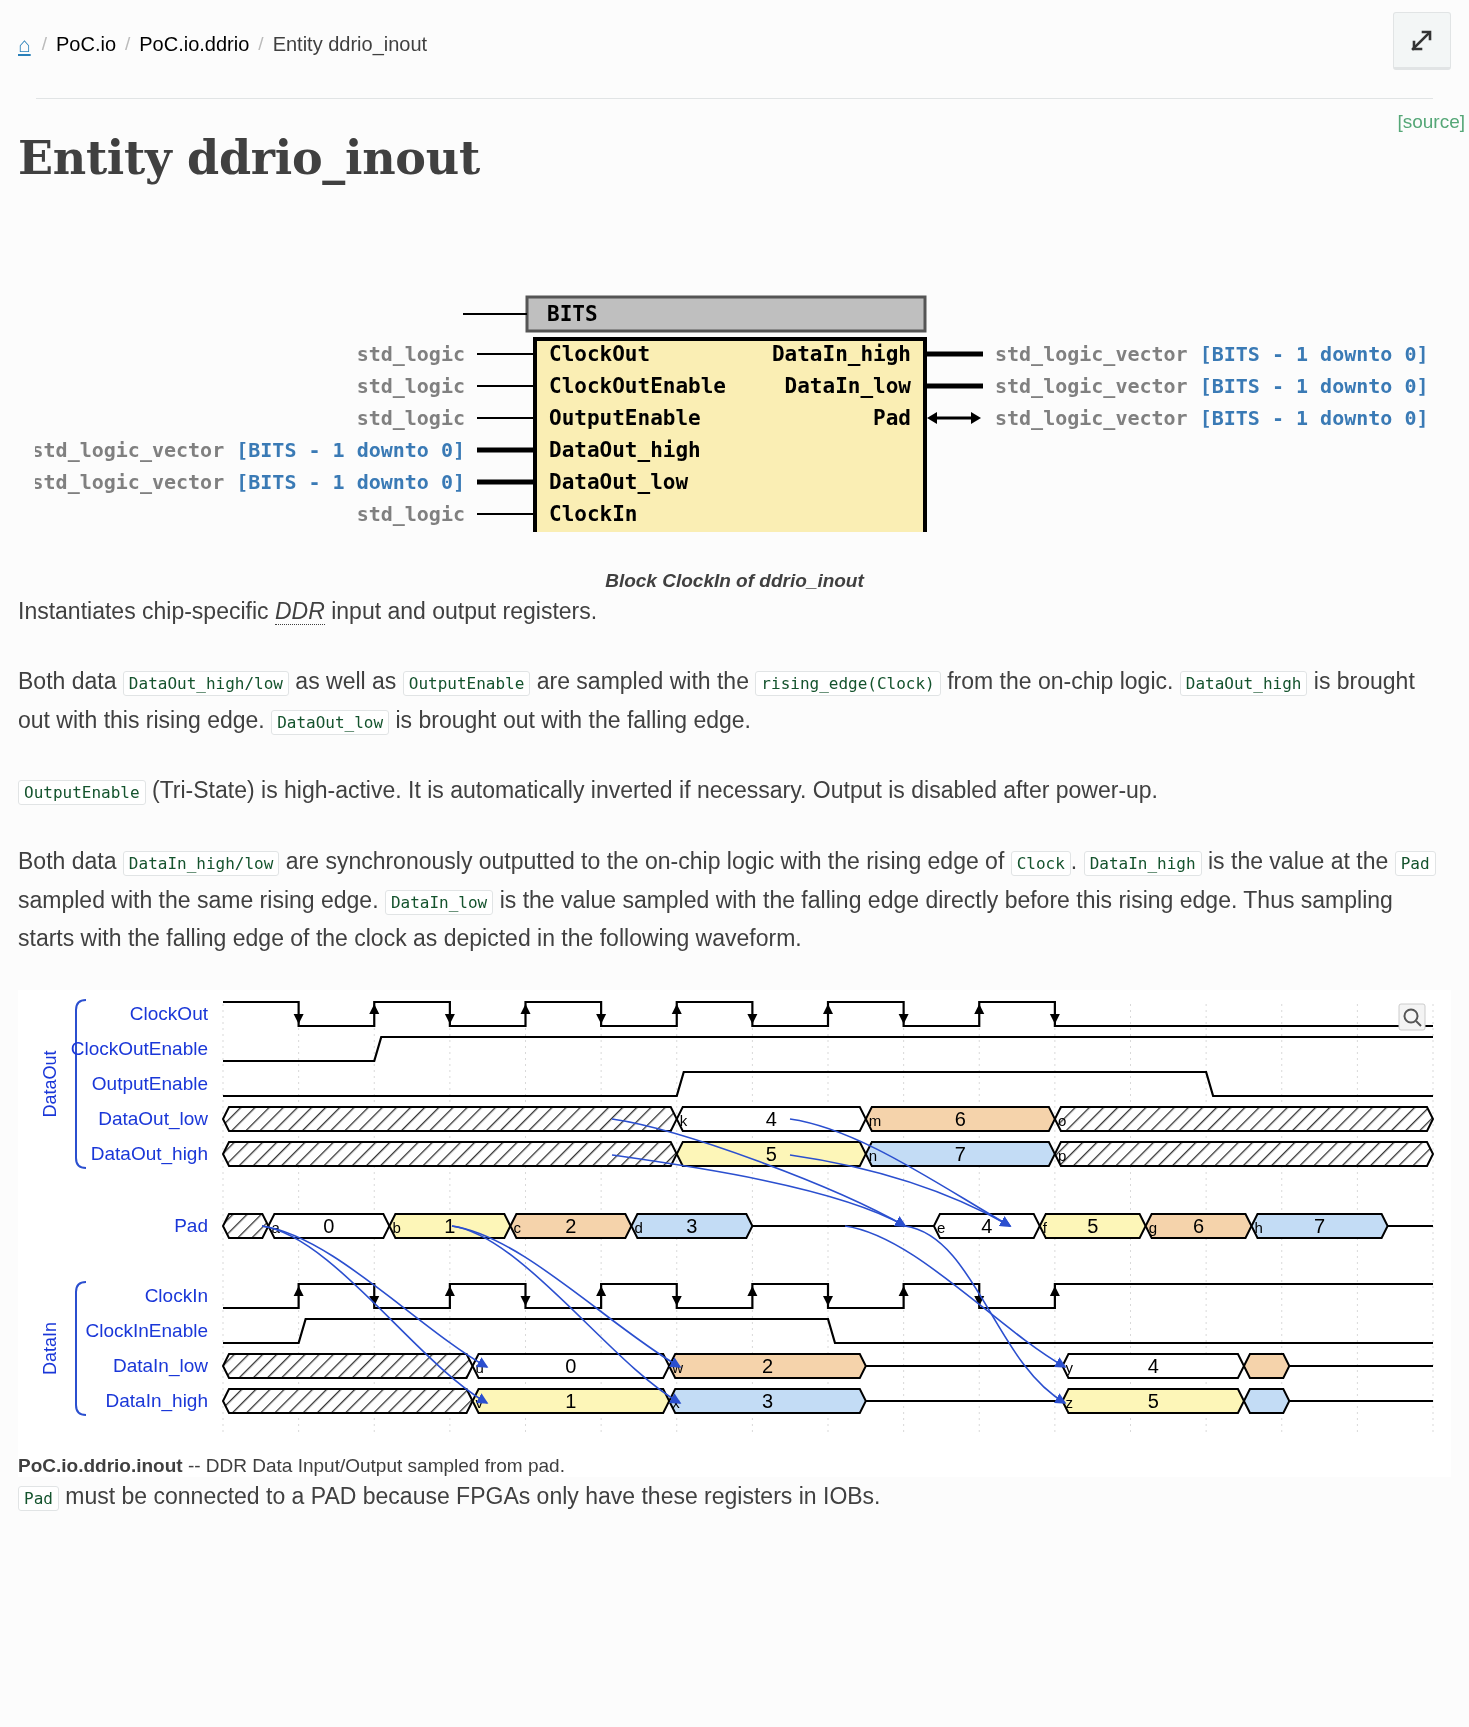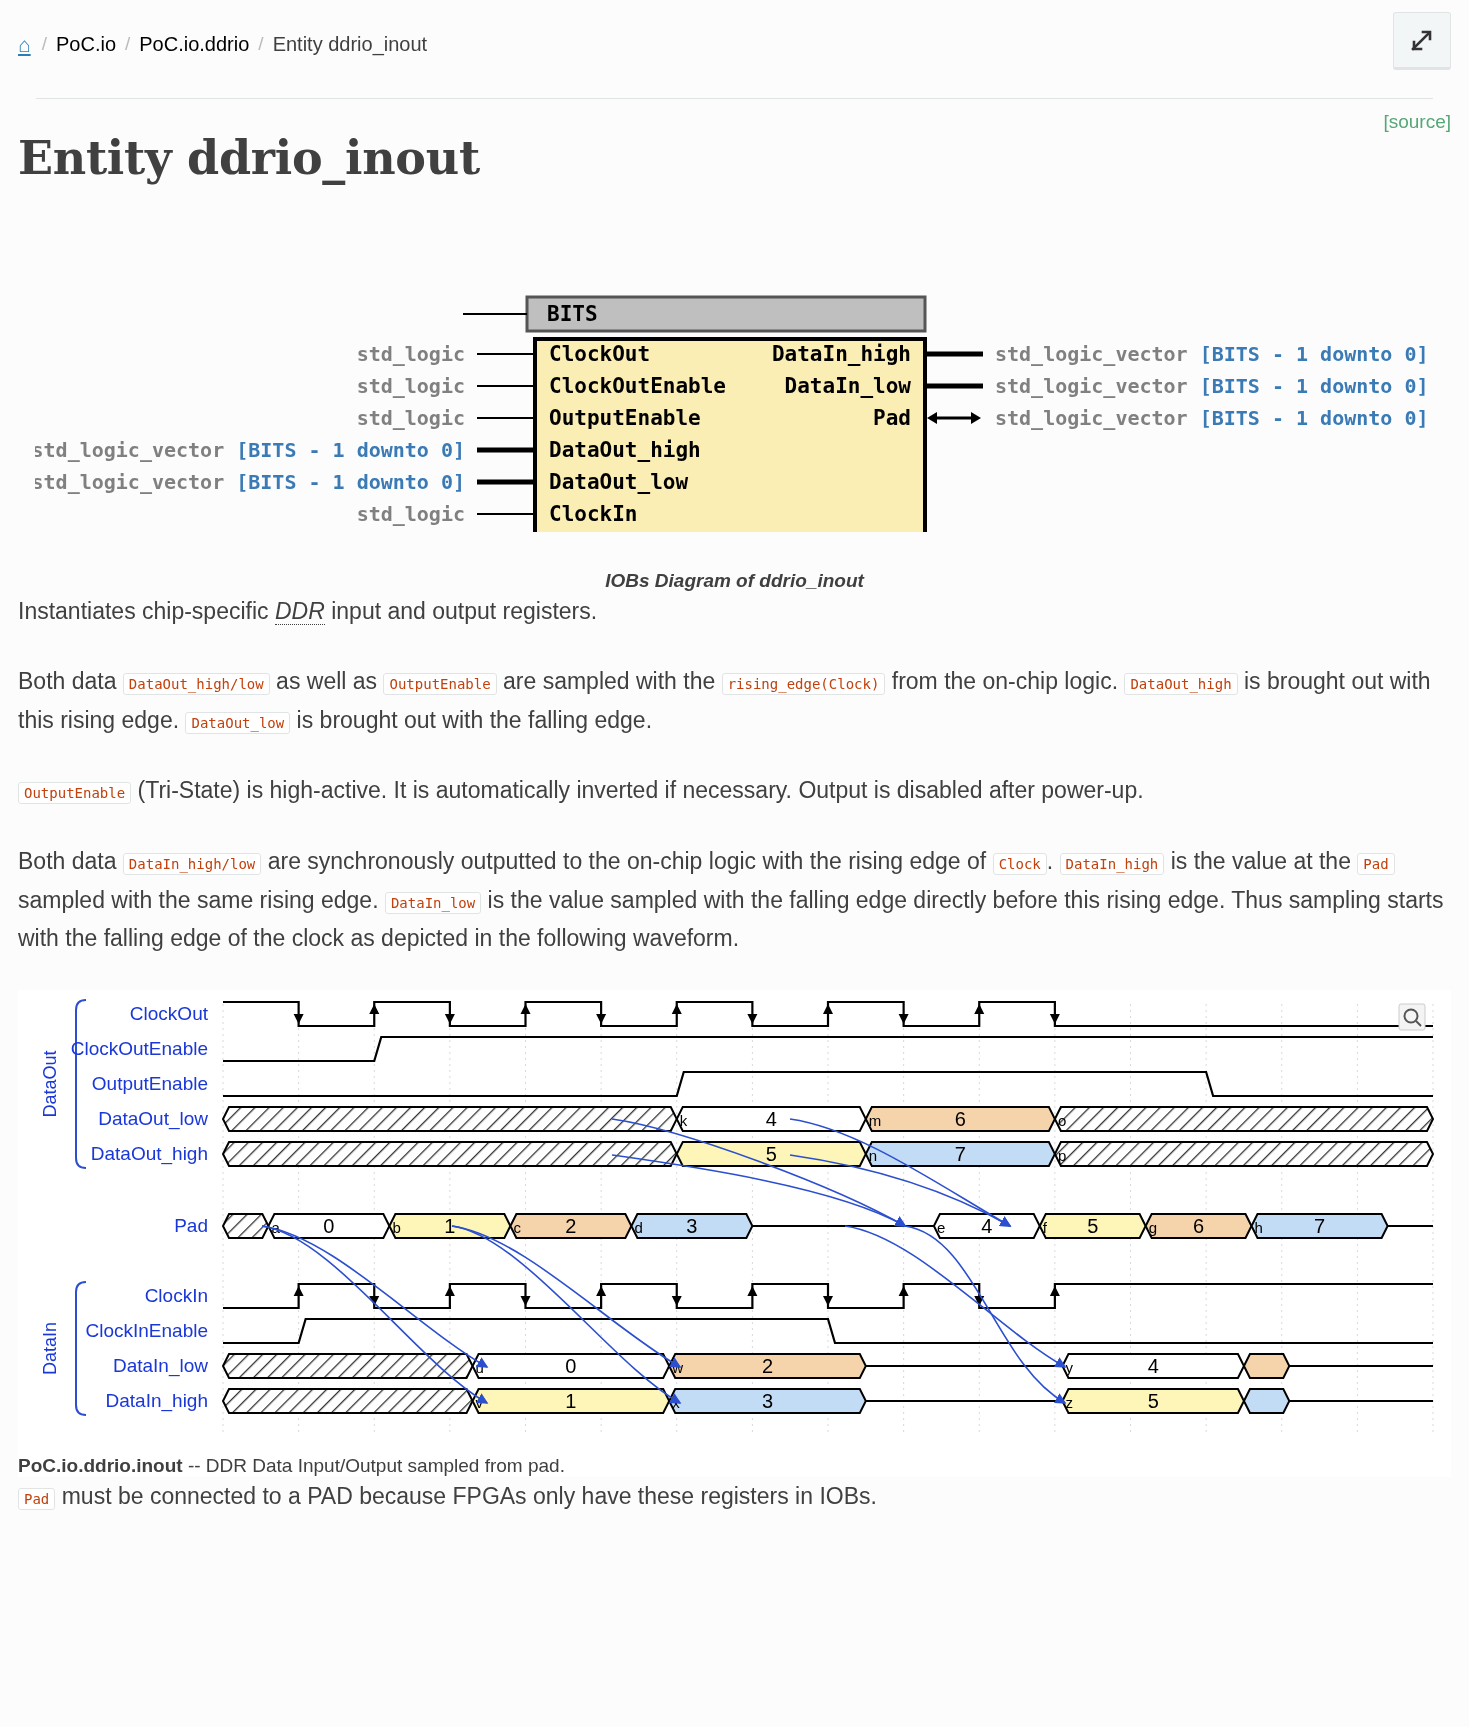--- a/index.html
+++ b/index.html
@@ -46,21 +46,21 @@
     font-family: "DejaVu Serif", "Liberation Serif", serif;
     font-weight: bold;
     font-size: 46px;
     line-height: 1.1;
     margin: 0;
     color: #404040;
     letter-spacing: -0.3px;
   }
   .source-link {
     position: absolute;
-    right: 18px; top: 12px;
+    right: 4px; top: 12px;
     color: #55a777;
     font-size: 19px;
     text-decoration: none;
     font-family: "Liberation Sans", sans-serif;
   }
 
   
   .blockdiag-wrap { text-align: center; padding: 58px 0 0 0; font-weight: bold; }
   .blockdiag-caption {
     font-style: italic;
@@ -75,22 +75,22 @@
   p.body-par {
     font-size: 23px;
     line-height: 1.68;
     color: #404040;
     margin: 0 0 32px 0;
     max-width: 1435px;
   }
   .first-par { margin-top: 52px; }
   code.inline {
     font-family: "DejaVu Sans Mono", "Liberation Mono", monospace;
-    font-size: 14px;
-    color: #c2410c;
+    font-size: 16px;
+    color: #14532d;
     background: #fff;
     border: 1px solid #e1e4e5;
     border-radius: 3px;
     padding: 2px 5px;
     white-space: nowrap;
   }
   abbr.ddr {
     text-decoration: none;
     border-bottom: 1px dotted #404040;
     cursor: help;
@@ -175,21 +175,21 @@
       <text x="960" y="119" font-family="&quot;DejaVu Sans Mono&quot;,&quot;Liberation Mono&quot;,monospace" font-size="20" fill="#808080"><tspan>std_logic_vector </tspan><tspan fill="#3a7ab5">[BITS - 1 downto 0]</tspan></text>
       <text x="876" y="151" font-family="&quot;DejaVu Sans Mono&quot;,&quot;Liberation Mono&quot;,monospace" font-size="21" fill="#000" text-anchor="end">DataIn_low</text>
       <line x1="890" y1="144" x2="948" y2="144" stroke="#000" stroke-width="5"></line>
       <text x="960" y="151" font-family="&quot;DejaVu Sans Mono&quot;,&quot;Liberation Mono&quot;,monospace" font-size="20" fill="#808080"><tspan>std_logic_vector </tspan><tspan fill="#3a7ab5">[BITS - 1 downto 0]</tspan></text>
       <text x="876" y="183" font-family="&quot;DejaVu Sans Mono&quot;,&quot;Liberation Mono&quot;,monospace" font-size="21" fill="#000" text-anchor="end">Pad</text>
       <line x1="896" y1="176" x2="942" y2="176" stroke="#000" stroke-width="3"></line>
       <path d="M892,176 l10,-6 v12 z" fill="#000"></path>
       <path d="M946,176 l-10,-6 v12 z" fill="#000"></path>
       <text x="960" y="183" font-family="&quot;DejaVu Sans Mono&quot;,&quot;Liberation Mono&quot;,monospace" font-size="20" fill="#808080"><tspan>std_logic_vector </tspan><tspan fill="#3a7ab5">[BITS - 1 downto 0]</tspan></text>
     </svg>
-  <div class="blockdiag-caption">IOBs Diagram of ddrio_inout</div>
+  <div class="blockdiag-caption">Block ClockIn of ddrio_inout</div>
 </div>
 
 <div class="content">
 
   <p class="body-par first-par"><span>Instantiates chip-specific </span><abbr class="ddr">DDR</abbr><span> input and output registers.</span></p>
 
   <p class="body-par"><span>Both data </span><code class="inline">DataOut_high/low</code><span> as well as </span><code class="inline">OutputEnable</code><span> are sampled with the </span><code class="inline">rising_edge(Clock)</code><span> from the on-chip logic. </span><code class="inline">DataOut_high</code><span> is brought out with this rising edge. </span><code class="inline">DataOut_low</code><span> is brought out with the falling edge.</span></p>
 
   <p class="body-par"><code class="inline">OutputEnable</code><span> (Tri-State) is high-active. It is automatically inverted if necessary. Output is disabled after power-up.</span></p>
 

